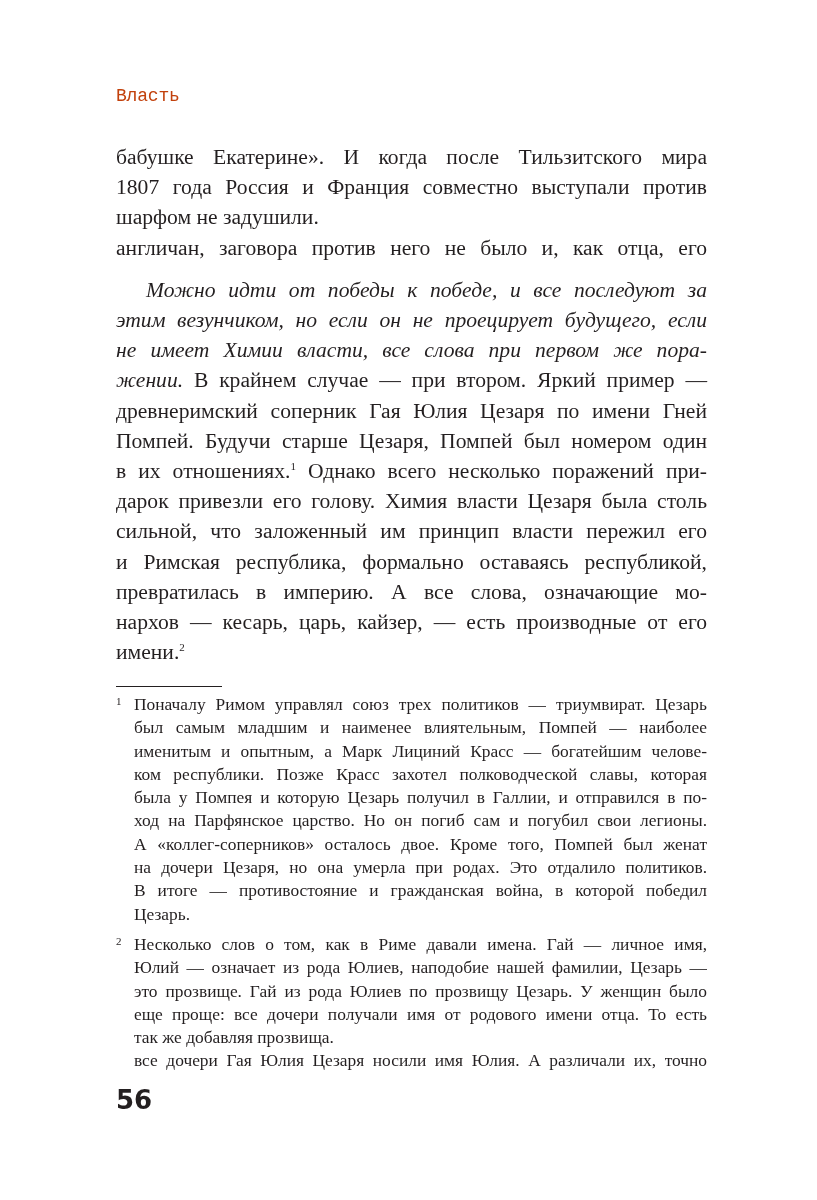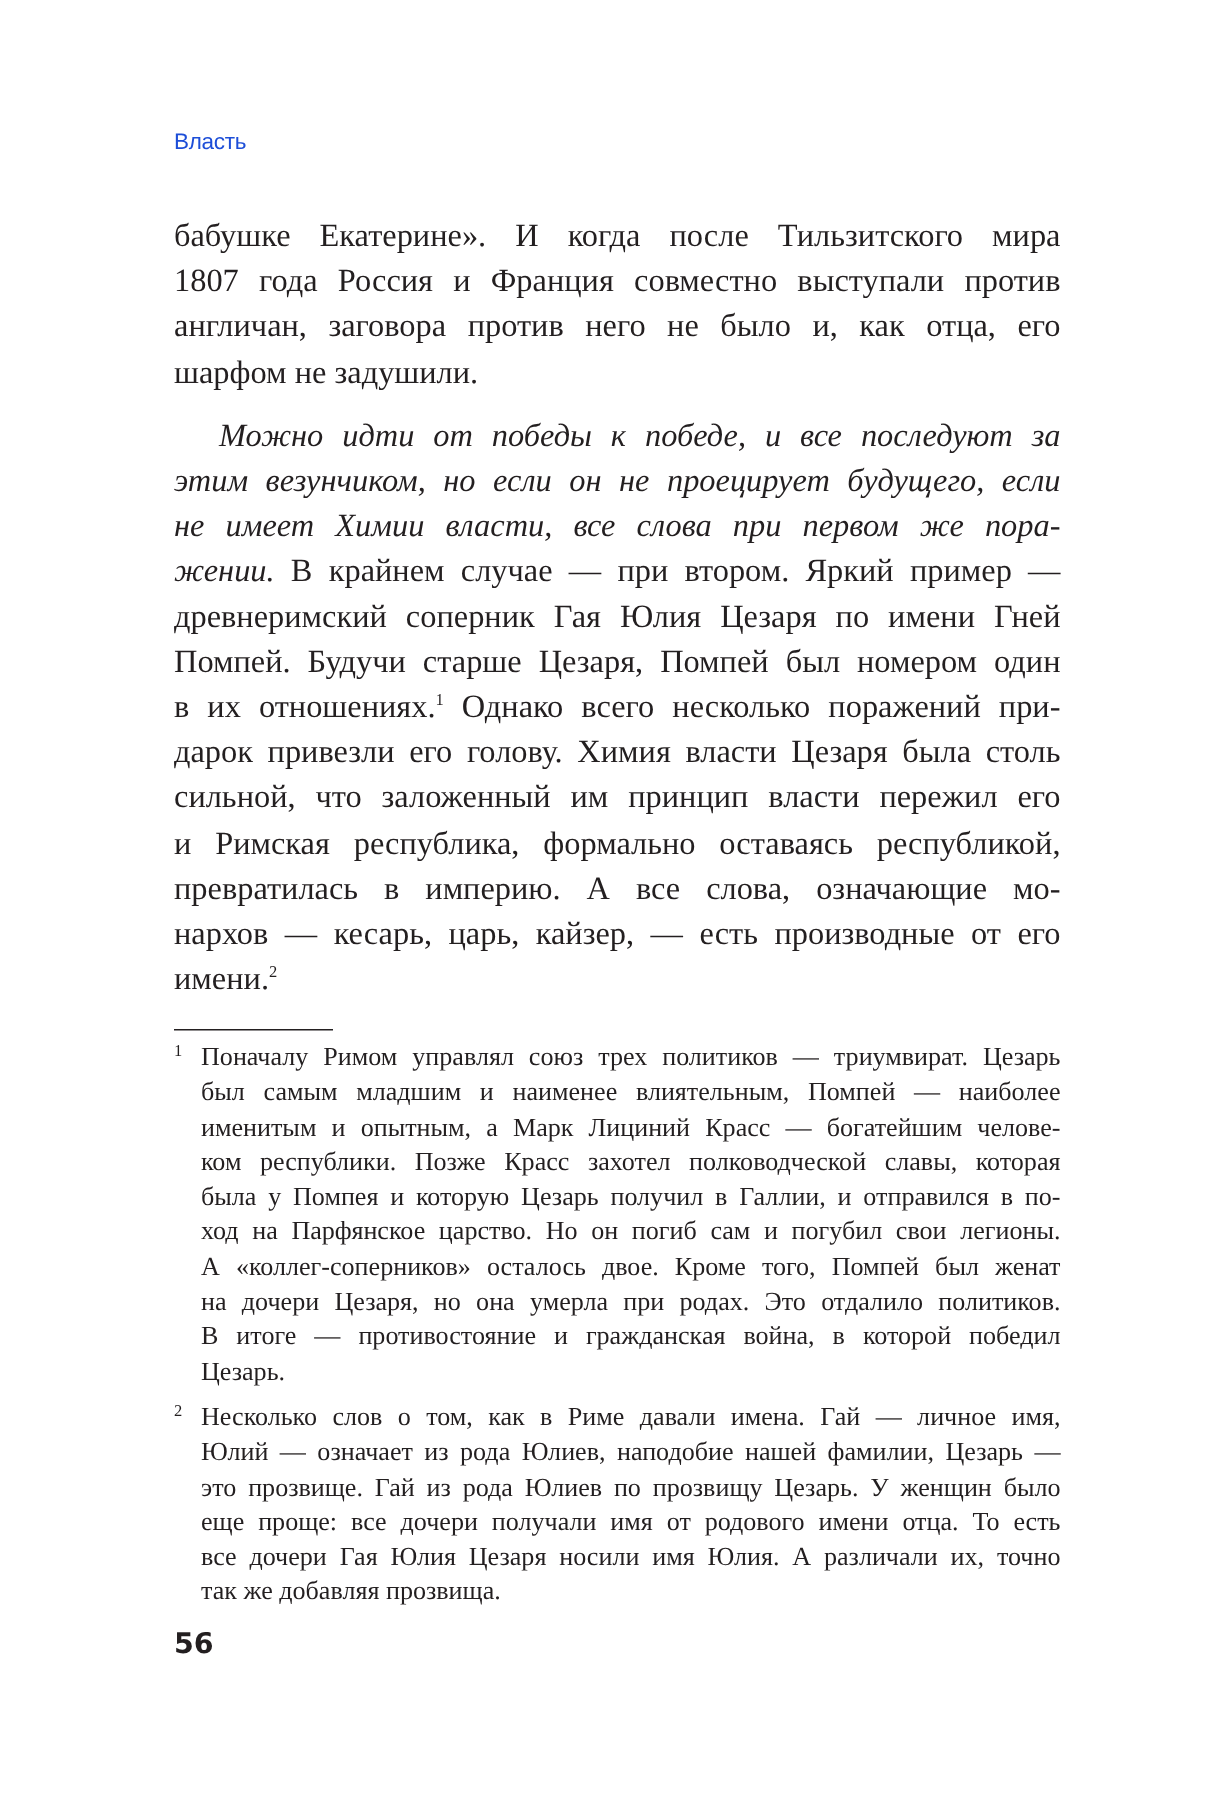--- a/index.html
+++ b/index.html
@@ -1,19 +1,19 @@
 <!DOCTYPE html>
 <html><head>
 <meta charset="utf-8">
 <style>
   html, body { margin: 0; padding: 0; background: #ffffff; }
   body { width: 817px; height: 1200px; position: relative; overflow: hidden; color: #231f20; }
   .running-head {
     position: absolute; left: 116px; top: 86px;
-    font-family: Liberation Sans, sans-serif; font-size: 15px; letter-spacing: -0.2px; color: #1d4ed8;
+    font-family: Liberation Mono, monospace; font-size: 18px; letter-spacing: -0.2px; color: #c2410c;
   }
   .main {
     position: absolute; left: 116px; top: 142px; width: 591px;
     font-family: Liberation Serif, serif; font-size: 21.6px; line-height: 30.2px;
   }
   .main p { margin: 0; text-align: justify; text-align-last: left; }
   .line { display: block; text-align: justify; text-align-last: justify; white-space: nowrap; }
   .line.last { text-align-last: left; }
   .indent { text-indent: 30px; margin-top: 12px; }
   .it { font-style: italic; }
@@ -21,34 +21,34 @@
   .rule { position: absolute; left: 116px; top: 686px; width: 106px; height: 1px; background: #231f20; }
   .footnotes {
     position: absolute; left: 116px; top: 693px; width: 591px;
     font-family: "Liberation Serif", serif; font-size: 17.4px; line-height: 23.3px;
   }
   .fn { position: relative; padding-left: 18px; margin-bottom: 7px; }
   .fn-num { position: absolute; left: 0; top: -3px; font-size: 11px; }
   .fn .line { white-space: nowrap; }
   .page-number {
     position: absolute; left: 116px; top: 1085px;
-    font-family: "DejaVu Sans", sans-serif; font-weight: bold; font-size: 19px; color: #231f20;
+    font-family: "DejaVu Sans", sans-serif; font-weight: bold; font-size: 26px; color: #231f20;
   }
 </style>
 </head>
 <body>
 
 <div class="running-head">Власть</div>
 
 <div class="main">
   <p>
     <span class="line">бабушке Екатерине». И когда после Тильзитского мира</span>
     <span class="line">1807 года Россия и Франция совместно выступали против</span>
+    <span class="line last">шарфом не задушили.</span>
     <span class="line">англичан, заговора против него не было и, как отца, его</span>
-    <span class="line last">шарфом не задушили.</span>
   </p>
   <p>
     <span class="line it indent">Можно идти от победы к победе, и все последуют за</span>
     <span class="line it">этим везунчиком, но если он не проецирует будущего, если</span>
     <span class="line it">не имеет Химии власти, все слова при первом же пора-</span>
     <span class="line"><span class="it">жении.</span><span> В крайнем случае — при втором. Яркий пример —</span></span>
     <span class="line">древнеримский соперник Гая Юлия Цезаря по имени Гней</span>
     <span class="line">Помпей. Будучи старше Цезаря, Помпей был номером один</span>
     <span class="line"><span>в их отношениях.</span><sup>1</sup><span> Однако всего несколько поражений при-</span></span>
     <span class="line">дарок привезли его голову. Химия власти Цезаря была столь</span>
@@ -75,18 +75,18 @@
     <span class="line">на дочери Цезаря, но она умерла при родах. Это отдалило политиков.</span>
     <span class="line">В итоге — противостояние и гражданская война, в которой победил</span>
     <span class="line last">Цезарь.</span>
   </div>
   <div class="fn">
     <span class="fn-num">2</span>
     <span class="line">Несколько слов о том, как в Риме давали имена. Гай — личное имя,</span>
     <span class="line">Юлий — означает из рода Юлиев, наподобие нашей фамилии, Цезарь —</span>
     <span class="line">это прозвище. Гай из рода Юлиев по прозвищу Цезарь. У женщин было</span>
     <span class="line">еще проще: все дочери получали имя от родового имени отца. То есть</span>
+    <span class="line last">так же добавляя прозвища.</span>
     <span class="line">все дочери Гая Юлия Цезаря носили имя Юлия. А различали их, точно</span>
-    <span class="line last">так же добавляя прозвища.</span>
   </div>
 </div>
 
 <div class="page-number">56</div>
 
 </body></html>

